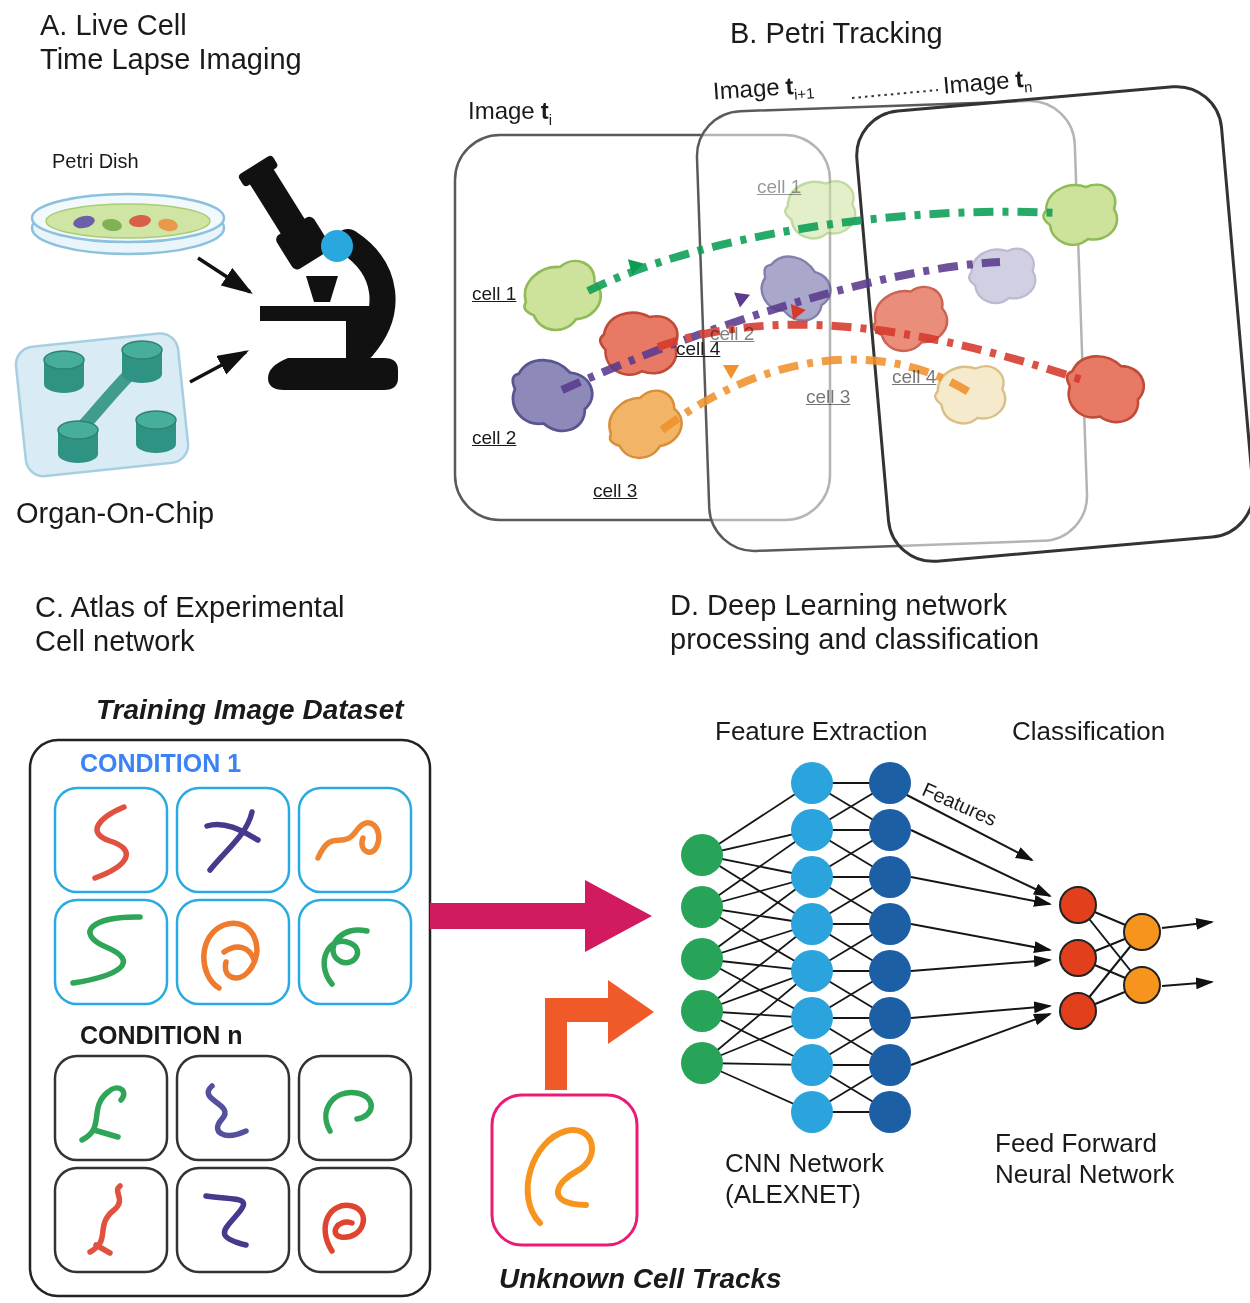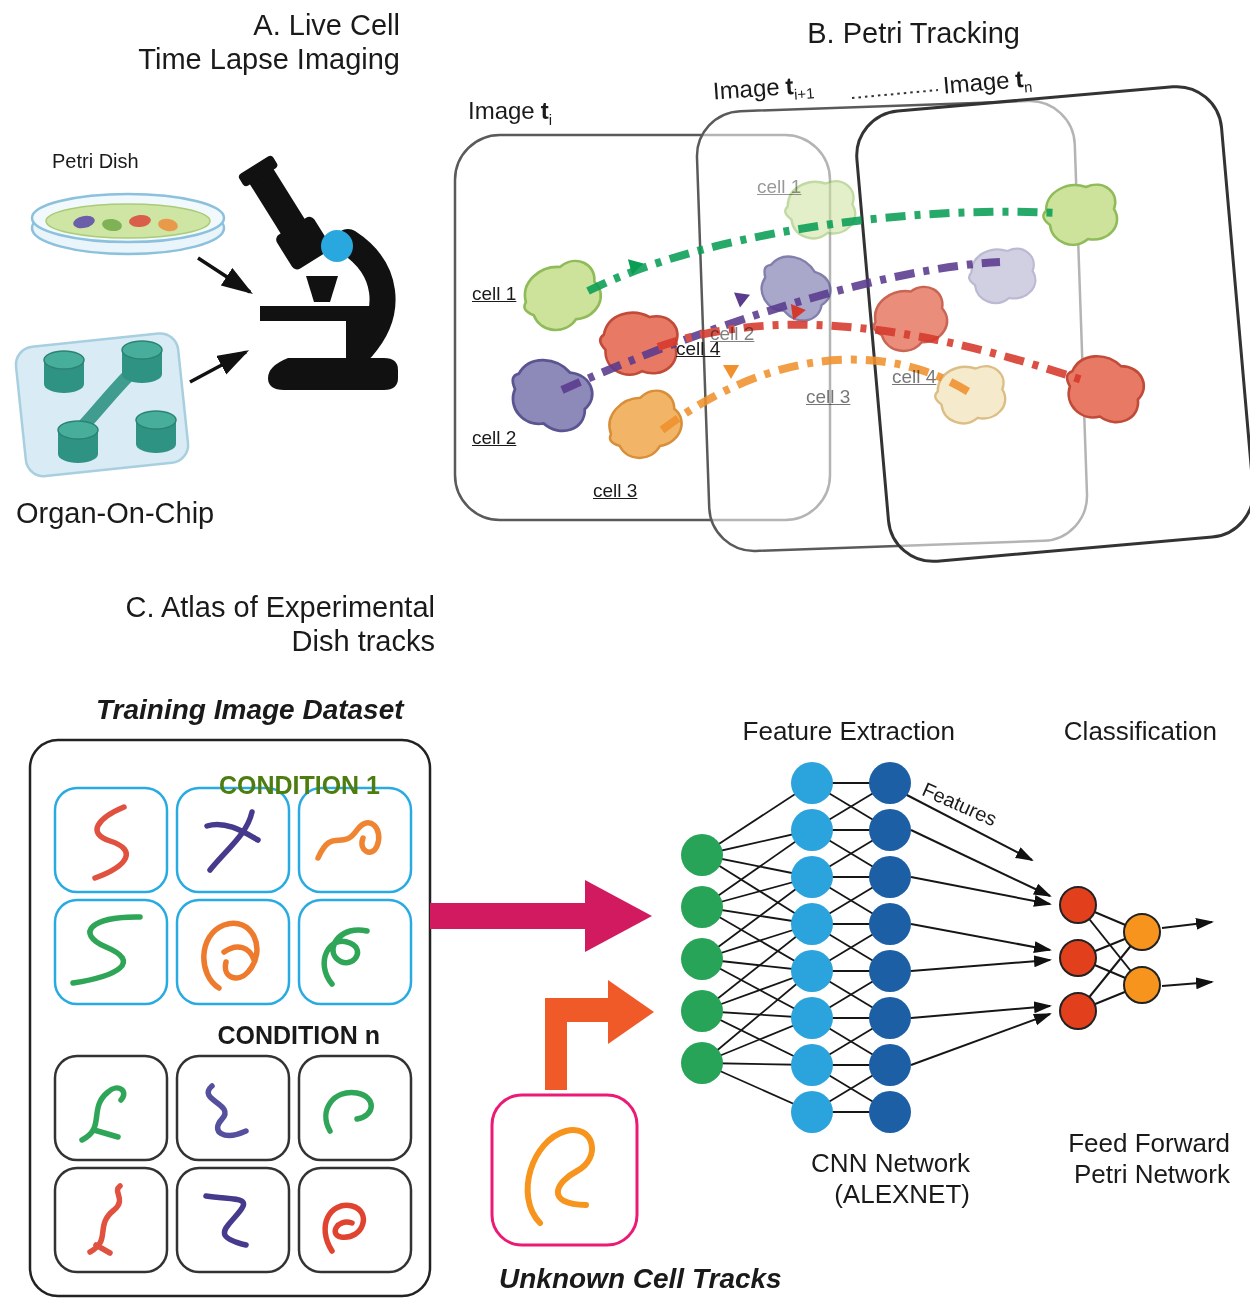--- a/index.html
+++ b/index.html
@@ -1,25 +1,25 @@
 <!DOCTYPE html>
 <html><head>
 <meta charset="utf-8">
 <style>
   html,body{margin:0;padding:0;background:#fff;}
   .canvas{position:relative;width:1250px;height:1303px;background:#fff;overflow:hidden;
           font-family:"Liberation Sans",sans-serif;color:#1a1a1a;}
   .canvas svg{position:absolute;left:0;top:0;}
   .lbl{position:absolute;white-space:nowrap;line-height:1.18;}
-  .ctr{text-align:right;white-space:normal;}
+  .ctr{text-align:left;white-space:normal;}
   .t29{font-size:29px;} .t28{font-size:28px;} .t27{font-size:20px;}
   .t26{font-size:26px;} .t25{font-size:25px;} .t24{font-size:24px;}
   .t20{font-size:20px;} .t19{font-size:19px;text-decoration:underline;}
   .bold{font-weight:bold;} .ital{font-style:italic;margin-left:44px;}
-  .blue{color:#4d7c0f;margin-top:22px;}
+  .blue{color:#3b82f6;}
   .imglabel b{margin-left:6px;}
   sub{font-size:0.62em;}
   .faint45{opacity:.45;} .faint55{opacity:.55;} .faint60{opacity:.6;}
 </style>
 </head>
 <body>
 
 <div class="canvas">
 
 <svg width="1250" height="1303" viewBox="0 0 1250 1303">
@@ -291,32 +291,36 @@
 <div class="lbl t19" style="left:472px;top:427px;">cell 2</div>
 <div class="lbl t19" style="left:593px;top:480px;">cell 3</div>
 <div class="lbl t19" style="left:676px;top:338px;">cell 4</div>
 <div class="lbl t19 faint45" style="left:757px;top:176px;">cell 1</div>
 <div class="lbl t19 faint55" style="left:710px;top:323px;">cell 2</div>
 <div class="lbl t19 faint60" style="left:806px;top:386px;">cell 3</div>
 <div class="lbl t19 faint60" style="left:892px;top:366px;">cell 4</div>
 
 <div class="lbl ctr t29" style="left:35px;top:590px;width:400px;">
   <div>C. Atlas of Experimental</div>
-  <div>Dish tracks</div>
+  <div>Cell network</div>
 </div>
 <div class="lbl t28 ital bold" style="left:52px;top:693px;">Training Image Dataset</div>
 <div class="lbl ctr t25 bold blue" style="left:80px;top:749px;width:300px;">CONDITION 1</div>
 <div class="lbl ctr t25 bold" style="left:80px;top:1021px;width:300px;">CONDITION n</div>
 <div class="lbl t28 ital bold" style="left:455px;top:1262px;">Unknown Cell Tracks</div>
 
+<div class="lbl ctr t29" style="left:670px;top:588px;width:540px;">
+  <div>D. Deep Learning network</div>
+  <div>processing and classification</div>
+</div>
 <div class="lbl ctr t26" style="left:715px;top:716px;width:240px;">Feature Extraction</div>
 <div class="lbl ctr t26" style="left:1012px;top:716px;width:205px;">Classification</div>
 <div class="lbl t20" style="left:928px;top:778px;transform:rotate(24deg);transform-origin:left top;">Features</div>
 <div class="lbl ctr t26" style="left:725px;top:1148px;width:245px;">
   <div>CNN Network</div>
   <div>(ALEXNET)</div>
 </div>
 <div class="lbl ctr t26" style="left:995px;top:1128px;width:235px;">
   <div>Feed Forward</div>
-  <div>Petri Network</div>
+  <div>Neural Network</div>
 </div>
 
 </div>
 
 </body></html>

